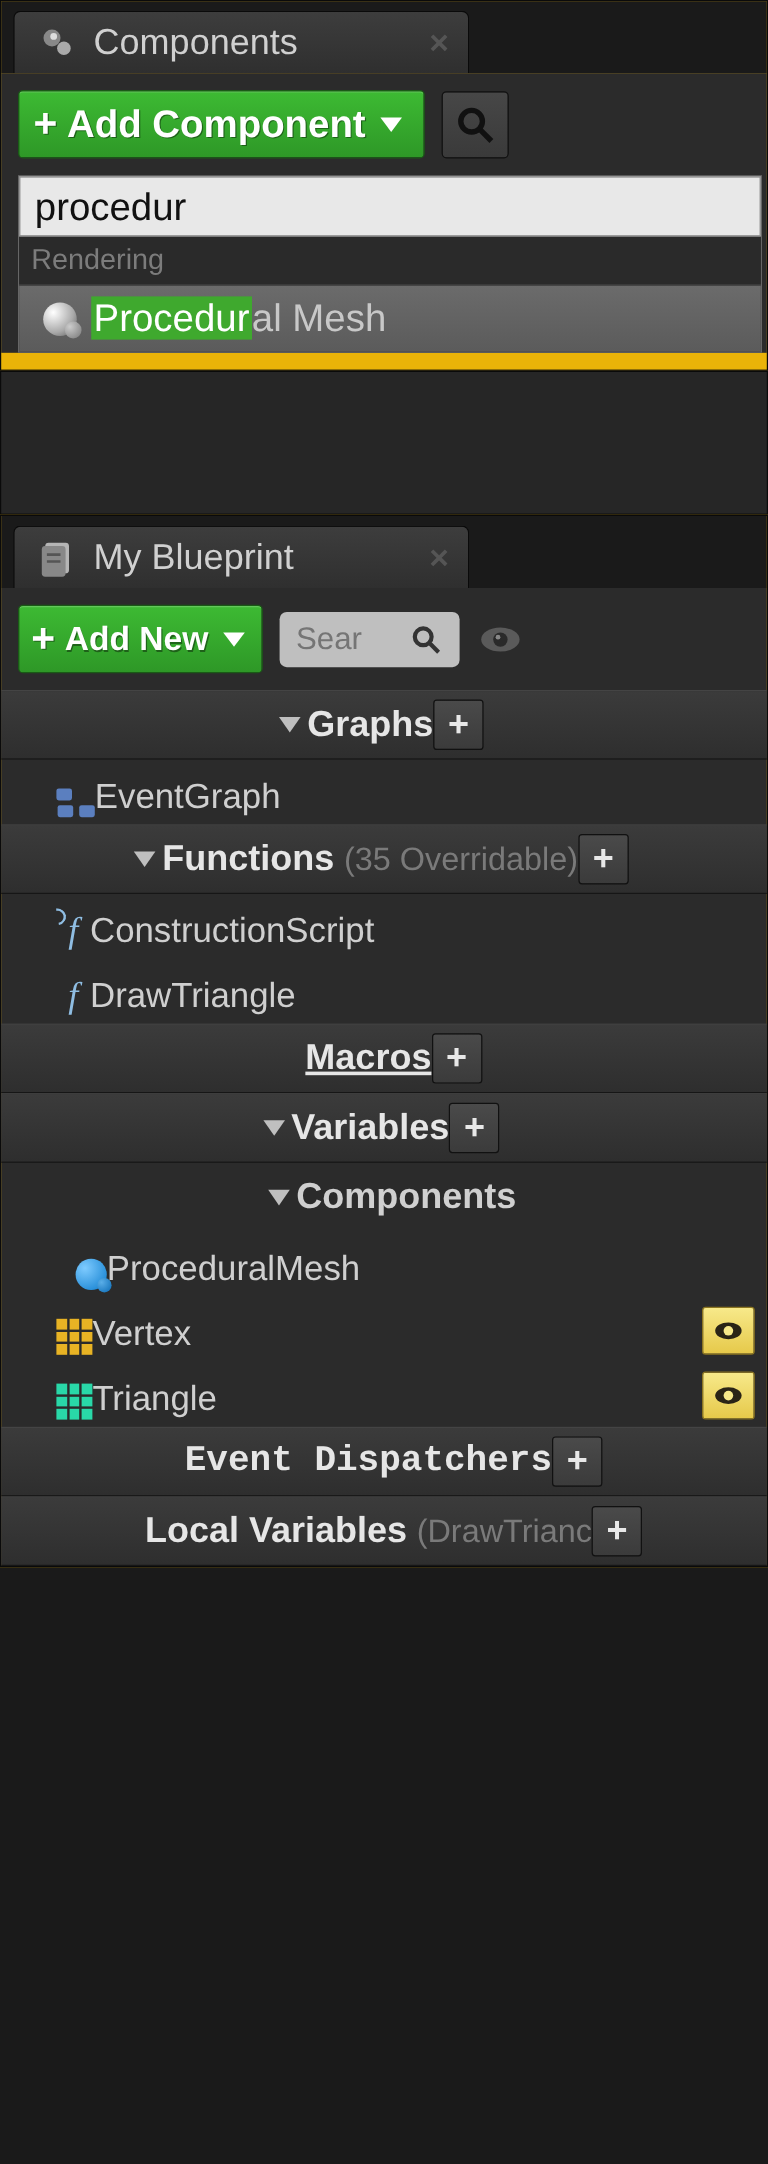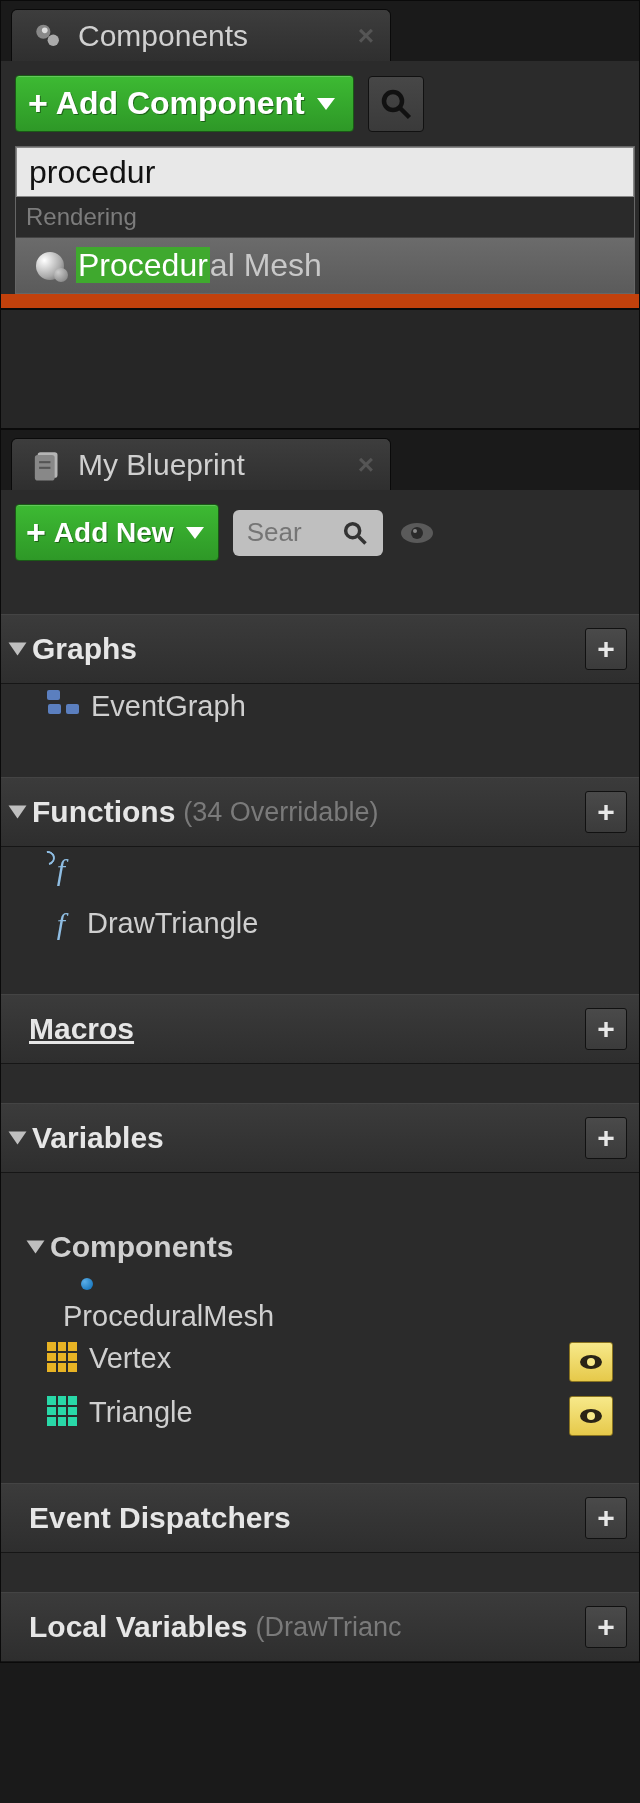--- a/index.html
+++ b/index.html
@@ -8,21 +8,21 @@
   height: 1803px;
   background: #1a1a1a;
   font-family: "Segoe UI", Tahoma, Arial, sans-serif;
   color: #c8c8c8;
   overflow: hidden;
 }
 
 
 .panel {
   border: 1px solid #0a0a0a;
-  background: #c2410c;
+  background: #eab308;
   margin: 0;
 }
 
 
 .tab-bar {
   height: 60px;
   display: flex;
   align-items: flex-end;
   background: #1a1a1a;
   padding: 0 10px;
@@ -156,27 +156,26 @@
 .spacer {
   height: 120px;
   background: #262626;
   border: 1px solid #0a0a0a;
 }
 
 
 .section-header {
   display: flex;
   align-items: center;
-  justify-content: space-between;
+  justify-content: center;
   background: linear-gradient(to bottom, #3b3b3b, #2e2e2e);
   border-top: 1px solid #444;
   border-bottom: 1px solid #161616;
   padding: 8px 12px 8px 10px;
-  height: 70px;
-  margin-top: 39px;
+  height: 58px;
 }
 .section-header.sub {
   background: transparent;
   border: none;
   padding-left: 28px;
 }
 .section-title {
   font-size: 30px;
   color: #e6e6e6;
   font-weight: bold;
@@ -203,28 +202,27 @@
   border-radius: 3px;
   color: #e8e8e8;
   font-size: 30px;
   font-weight: bold;
   display: inline-flex;
   align-items: center;
   justify-content: center;
 }
 .tree-item {
   display: flex;
-  align-items: flex-start;
-  gap: 12px;
-  padding: 6px 16px 6px 46px;
+  align-items: flex-end;
+  padding: 6px 0 6px 46px;
   height: 54px;
   font-size: 29px;
   color: #cfcfcf;
 }
-.tree-item.indent2 { padding-left: 62px; flex-direction: column; }
+.tree-item.indent2 { padding-left: 62px; }
 .eye-btn {
   margin-left: auto;
   margin-right: 10px;
   width: 44px; height: 40px;
   background: linear-gradient(to bottom, #f7e98a, #e6c94a);
   border: 1px solid #8a7420;
   border-radius: 3px;
   display: inline-flex;
   align-items: center;
   justify-content: center;
@@ -418,26 +416,27 @@
     </div>
     <div class="tree-item">
       <span class="icon-eventgraph"></span>
       <span>EventGraph</span>
     </div>
 
     <div class="section-header">
       <span class="section-title">
         <span class="tri"></span>
         <span>Functions</span>
-        <span class="ann">(34 Overridable)</span>
+        <span class="ann">(35 Overridable)</span>
       </span>
       <span class="add-sq">+</span>
     </div>
     <div class="tree-item">
       <span class="icon-f special">f</span>
+      <span>ConstructionScript</span>
     </div>
     <div class="tree-item">
       <span class="icon-f">f</span>
       <span>DrawTriangle</span>
     </div>
 
     <div class="section-header">
       <span class="section-title" style="padding-left:18px;text-decoration:underline;">
         <span>Macros</span>
       </span>
@@ -497,21 +496,21 @@
       <span>Triangle</span>
       <span class="eye-btn">
         <svg width="26" height="18" viewBox="0 0 26 18">
           <ellipse cx="13" cy="9" rx="11" ry="7" fill="#2a2416"></ellipse>
           <circle cx="13" cy="9" r="4" fill="#f7e98a"></circle>
         </svg>
       </span>
     </div>
 
     <div class="section-header">
-      <span class="section-title" style="padding-left:18px;">
+      <span class="section-title" style="padding-left:18px;font-family:Liberation Mono, monospace;">
         <span>Event Dispatchers</span>
       </span>
       <span class="add-sq">+</span>
     </div>
 
     <div class="section-header">
       <span class="section-title" style="padding-left:18px;">
         <span>Local Variables</span>
         <span class="ann">(DrawTrianc</span>
       </span>

